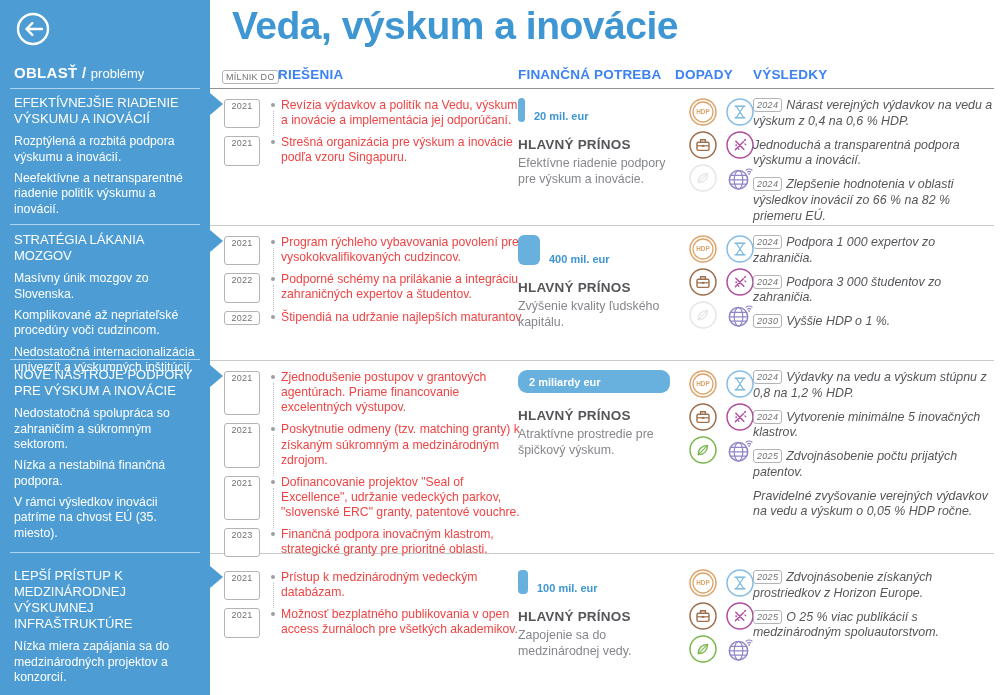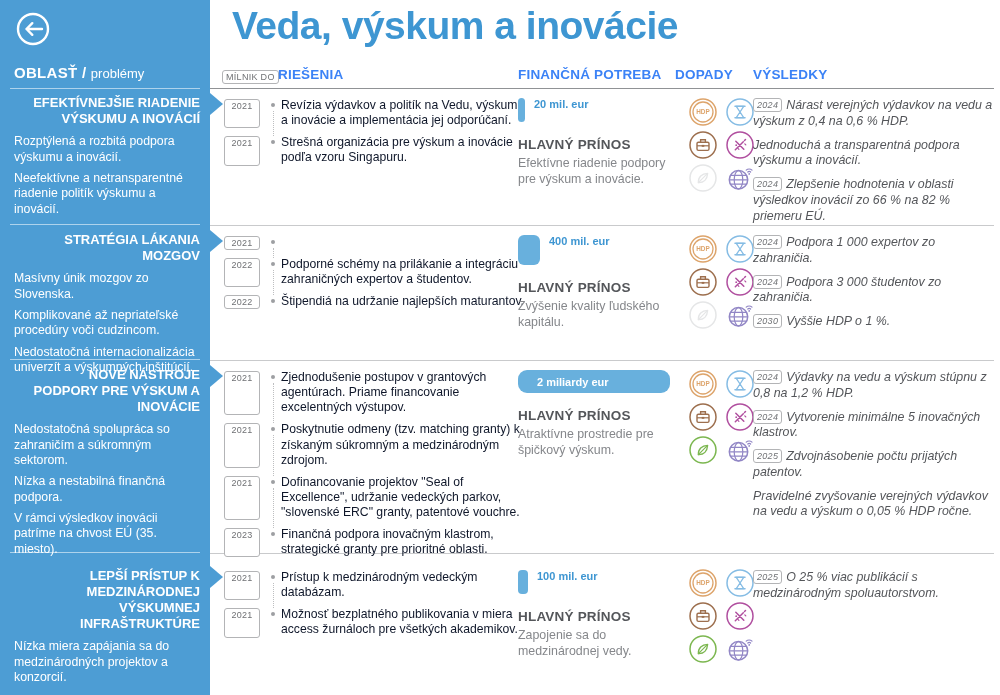--- a/index.html
+++ b/index.html
@@ -9,21 +9,21 @@
   
   .sidebar{position:absolute;left:0;top:0;width:210px;height:695px;background:#4d9dd4;color:#fff;}
   .back-btn{position:absolute;left:13px;top:9px;width:40px;height:40px;cursor:pointer;}
   .oblast-header{position:absolute;left:14px;top:64px;white-space:nowrap;}
   .oblast-header .t1{font-size:15px;font-weight:bold;letter-spacing:.3px;}
   .oblast-header .t2{font-size:13px;font-weight:normal;}
   .sb-divider{position:absolute;left:10px;width:190px;border-top:1px solid rgba(255,255,255,.55);}
   .sbd1{top:88px}.sbd2{top:224px}.sbd3{top:359px}.sbd4{top:552px}
   .sb-section{position:absolute;left:14px;width:186px;}
   .sec1{top:95px}.sec2{top:232px}.sec3{top:367px}.sec4{top:568px}
-  .sb-title{font-weight:bold;font-size:13px;line-height:1.24;margin:0 0 7px 8px;text-transform:uppercase;text-align:right;}
+  .sb-title{font-weight:normal;font-size:13px;line-height:1.24;margin:0 0 7px 0;text-transform:uppercase;}
   .sb-prob{font-size:12.3px;line-height:1.25;margin:0 0 6px 0;}
   .notch{position:absolute;left:210px;width:0;height:0;
          border-top:11px solid transparent;border-bottom:11px solid transparent;border-left:13px solid #4d9dd4;}
   .n1{top:93px}.n2{top:230px}.n3{top:365px}.n4{top:566px}
 
   
   .main{position:absolute;left:210px;top:0;width:790px;height:695px;}
   .page-title{position:absolute;left:22px;top:4px;font-size:39px;font-weight:bold;color:#3e96d2;letter-spacing:-.5px;}
   .col-h{position:absolute;top:67px;font-size:13.5px;font-weight:bold;color:#3b82f6;letter-spacing:.2px;}
   .h-riesenia{left:68px}.h-fin{left:308px}.h-dopady{left:465px}.h-vysledky{left:543px}
@@ -44,31 +44,31 @@
   
   .badge{display:inline-block;border:1px solid #b3b4b6;border-radius:3px;color:#6f7174;font-size:9px;
          line-height:1;padding:2px 3px 1px;background:#fff;letter-spacing:.3px;white-space:nowrap;}
 
   
   .sol-item{display:flex;margin-bottom:7px;position:relative;}
   .sol-item .badge{flex:0 0 auto;width:28px;text-align:center;margin-top:1px;margin-right:5px;}
   .sol-bullet{flex:0 0 16px;position:relative;}
   .sol-bullet::before{content:"";position:absolute;left:6px;top:5px;width:4px;height:4px;border-radius:50%;background:#9d9fa2;}
   .sol-item:not(:last-child) .sol-bullet::after{content:"";position:absolute;left:7.5px;top:13px;bottom:-8px;border-left:1px dotted #bdbec0;}
-  .sol-text{flex:1;font-size:12.2px;line-height:1.24;color:#0f172a;}
-
-  
-  .fin-bar-row{display:flex;align-items:flex-start;}
+  .sol-text{flex:1;font-size:12.2px;line-height:1.24;color:#ef4444;}
+
+  
+  .fin-bar-row{display:flex;align-items:flex-end;}
   .fin-bar{background:#68b0dd;border-radius:4px;flex:0 0 auto;}
   .sz-s{width:7px;height:24px;}
   .sz-m{width:22px;height:30px;border-radius:6px;}
   .sz-s2{width:10px;height:24px;}
   .fin-bar.wide{width:152px;height:23px;border-radius:9px;display:flex;align-items:center;padding-left:11px;box-sizing:border-box;}
   .fin-amount{color:#3e96d2;font-weight:bold;font-size:11px;margin-left:9px;white-space:nowrap;}
-  .fin-amount.inside{color:#fff;margin-left:8px;}
+  .fin-amount.inside{color:#fff;margin-left:0;}
   .fin-benefit-label{font-weight:bold;font-size:13.5px;color:#54565a;margin-top:15px;letter-spacing:.2px;}
   .fin-benefit{font-size:12.4px;color:#85878b;line-height:1.27;margin-top:4px;width:155px;}
 
   
   .impacts{display:grid;grid-template-columns:32px 32px;grid-auto-rows:33px;column-gap:5px;}
   .impact{width:30px;height:30px;}
   .impact svg{width:30px;height:30px;display:block;}
   .ic-gdp{color:#dda46b}.ic-time{color:#85bce4}.ic-work{color:#9d6f4e}
   .ic-innov{color:#b04f9f}.ic-env{color:#7cb750}.ic-globe{color:#9186c5}
   .impact.inactive{color:#e5e6e7;}
@@ -243,20 +243,21 @@
         <p class="res-item"><span>Jednoduchá a transparentná podpora výskumu a inovácií.</span></p>
         <p class="res-item"><span class="badge">2024</span><span>Zlepšenie hodnotenia v oblasti výsledkov inovácií zo 66 % na 82 % priemeru EÚ.</span></p>
       </div>
     </div>
 
     <div class="row row2">
       <div class="solutions">
         <div class="sol-item">
           <span class="badge">2021</span>
           <span class="sol-bullet"></span>
+          <span class="sol-text">Program rýchleho vybavovania povolení pre vysokokvalifikovaných cudzincov.</span>
         </div>
         <div class="sol-item">
           <span class="badge">2022</span>
           <span class="sol-bullet"></span>
           <span class="sol-text">Podporné schémy na prilákanie a integráciu zahraničných expertov a študentov.</span>
         </div>
         <div class="sol-item">
           <span class="badge">2022</span>
           <span class="sol-bullet"></span>
           <span class="sol-text">Štipendiá na udržanie najlepších maturantov.</span>
@@ -384,21 +385,21 @@
     <div class="row row4">
       <div class="solutions">
         <div class="sol-item">
           <span class="badge">2021</span>
           <span class="sol-bullet"></span>
           <span class="sol-text">Prístup k medzinárodným vedeckým databázam.</span>
         </div>
         <div class="sol-item">
           <span class="badge">2021</span>
           <span class="sol-bullet"></span>
-          <span class="sol-text">Možnosť bezplatného publikovania v miera access žurnáloch pre všetkých akademikov.</span>
+          <span class="sol-text">Možnosť bezplatného publikovania v open access žurnáloch pre všetkých akademikov.</span>
         </div>
       </div>
       <div class="financial">
         <div class="fin-bar-row">
           <div class="fin-bar sz-s2"></div>
           <span class="fin-amount">100 mil. eur</span>
         </div>
         <div class="fin-benefit-label">HLAVNÝ PRÍNOS</div>
         <div class="fin-benefit">Zapojenie sa do medzinárodnej vedy.</div>
       </div>
@@ -428,18 +429,19 @@
               <use href="#i-env"></use>
             </svg>
           </span>
         <span class="impact ic-globe">
             <svg>
               <use href="#i-globe"></use>
             </svg>
           </span>
       </div>
       <div class="results">
+        <p class="res-item"><span class="badge">2025</span><span>Zdvojnásobenie získaných prostriedkov z Horizon Europe.</span></p>
         <p class="res-item"><span class="badge">2025</span><span>O 25 % viac publikácií s medzinárodným spoluautorstvom.</span></p>
       </div>
     </div>
 
   </div>
 </div>
 
 </body></html>

